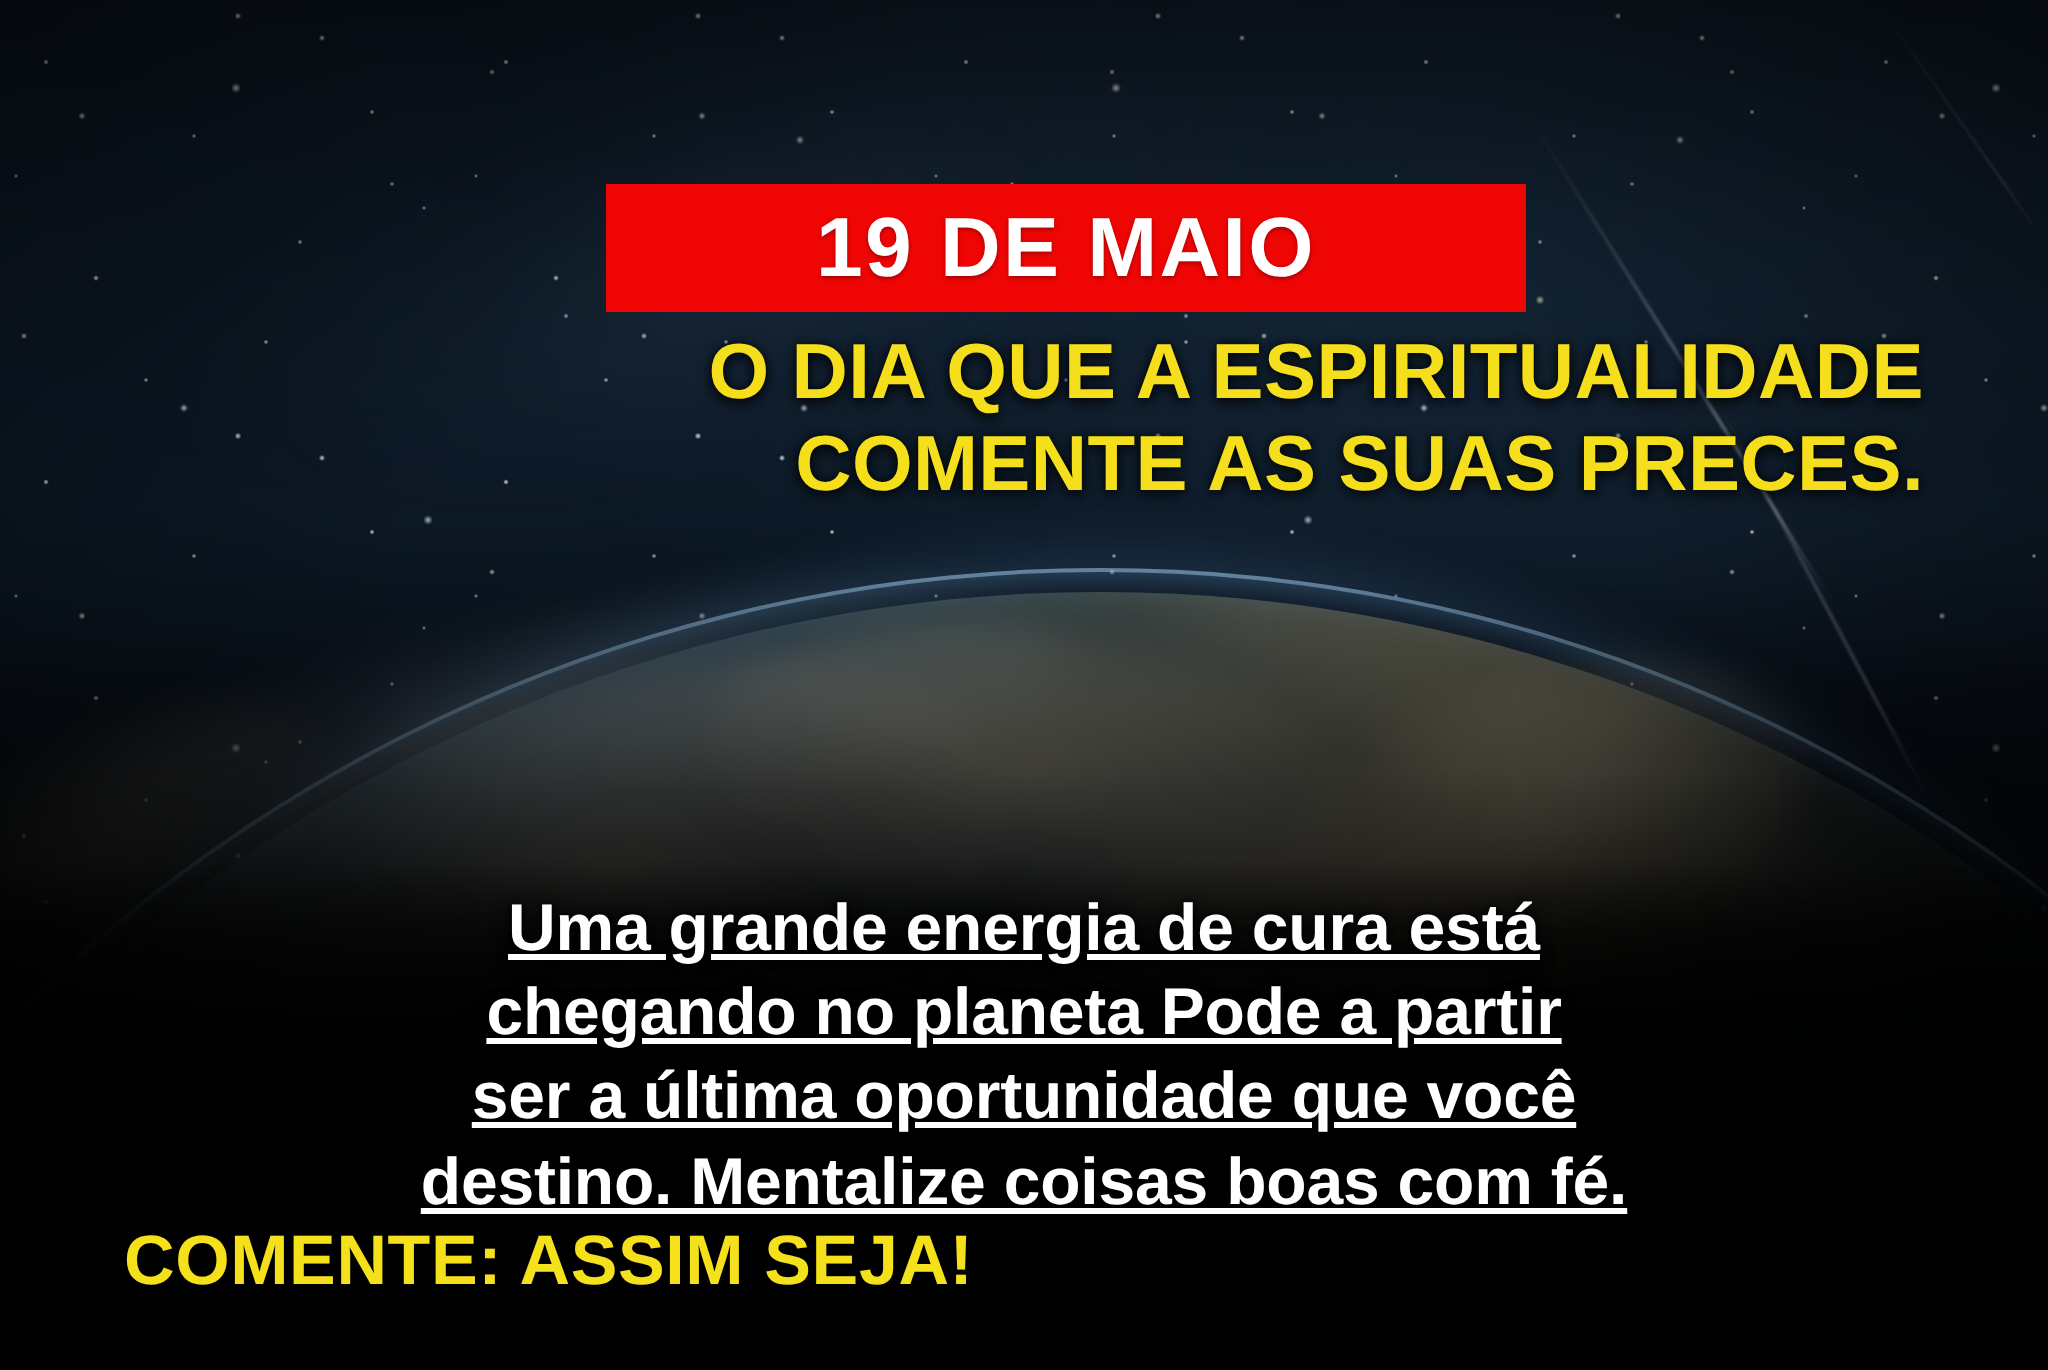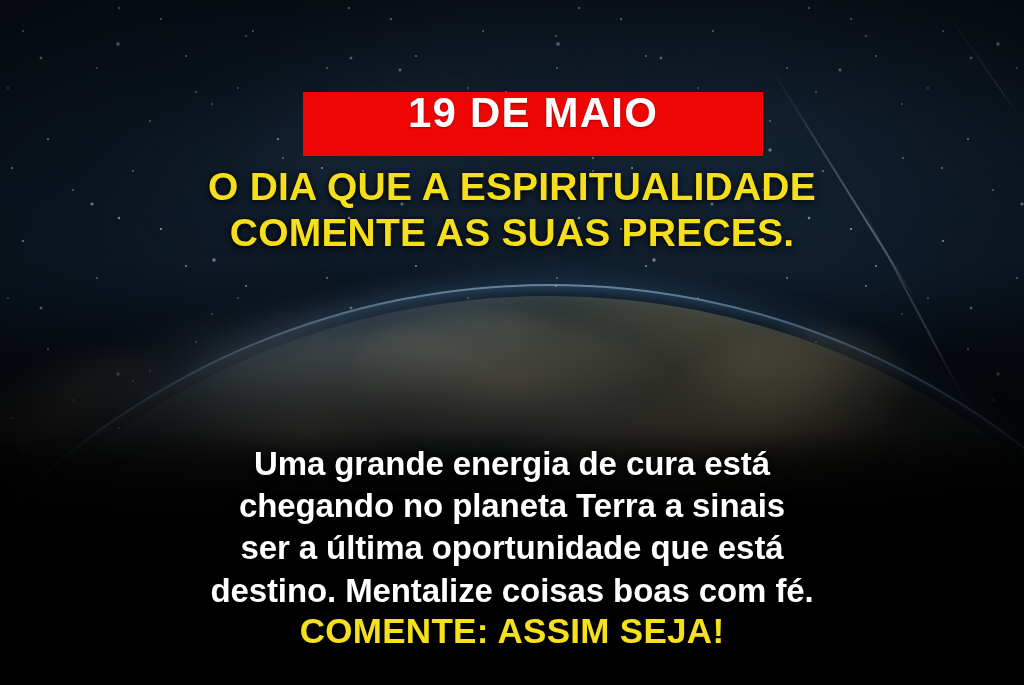--- a/index.html
+++ b/index.html
@@ -229,40 +229,40 @@
   }
 
   .date-banner {
     position: absolute;
     left: 303px;
     top: 92px;
     width: 460px;
     height: 64px;
     background: #f00505;
     display: flex;
-    align-items: flex-start;
+    align-items: center;
     justify-content: center;
   }
   .date-banner-text {
     color: #ffffff;
     font-size: 42px;
     font-weight: bold;
     letter-spacing: 1.2px;
     line-height: 1;
     white-space: nowrap;
     text-shadow: 0 1px 2px rgba(0,0,0,0.35);
   }
 
   .headline {
     position: absolute;
     left: 50%;
     transform: translateX(-50%);
     top: 164px;
     width: 900px;
-    text-align: center;
+    text-align: right;
     color: #f5de1b;
     font-size: 39px;
     font-weight: bold;
     line-height: 1.17;
     letter-spacing: 0.2px;
     text-shadow: 0 2px 7px rgba(0,0,0,0.85), 0 0 3px rgba(0,0,0,0.6);
   }
   .headline-line { display: block; white-space: nowrap; }
 
   .body-copy {
@@ -272,29 +272,28 @@
     top: 443px;
     width: 950px;
     text-align: center;
     color: #ffffff;
     font-size: 33px;
     font-weight: bold;
     line-height: 1.28;
     letter-spacing: -0.1px;
     text-shadow: 0 2px 8px rgba(0,0,0,0.95), 0 0 4px rgba(0,0,0,0.85);
   }
-  .body-line { display: block; white-space: nowrap; }
+  .body-line { display: block; white-space: nowrap; text-decoration: underline; }
 
   .cta {
     position: absolute;
     left: 50%;
     transform: translateX(-50%);
     top: 612px;
     width: 900px;
-    text-align: center;
     color: #f5e01c;
     font-size: 35px;
     font-weight: bold;
     letter-spacing: 0.3px;
     line-height: 1.1;
     white-space: nowrap;
     text-shadow: 0 2px 8px rgba(0,0,0,0.95), 0 0 4px rgba(0,0,0,0.8);
   }
 </style>
 </head>
@@ -341,21 +340,21 @@
       <span class="date-banner-text">19 DE MAIO</span>
     </div>
 
     <div class="headline">
       <span class="headline-line">O DIA QUE A ESPIRITUALIDADE</span>
       <span class="headline-line">COMENTE AS SUAS PRECES.</span>
     </div>
 
     <div class="body-copy">
       <span class="body-line">Uma grande energia de cura está</span>
-      <span class="body-line">chegando no planeta Terra a sinais</span>
-      <span class="body-line">ser a última oportunidade que está</span>
+      <span class="body-line">chegando no planeta Pode a partir</span>
+      <span class="body-line">ser a última oportunidade que você</span>
       <span class="body-line">destino. Mentalize coisas boas com fé.</span>
     </div>
 
     <div class="cta">COMENTE: ASSIM SEJA!</div>
 
   </div>
 </div>
 
 </body></html>

